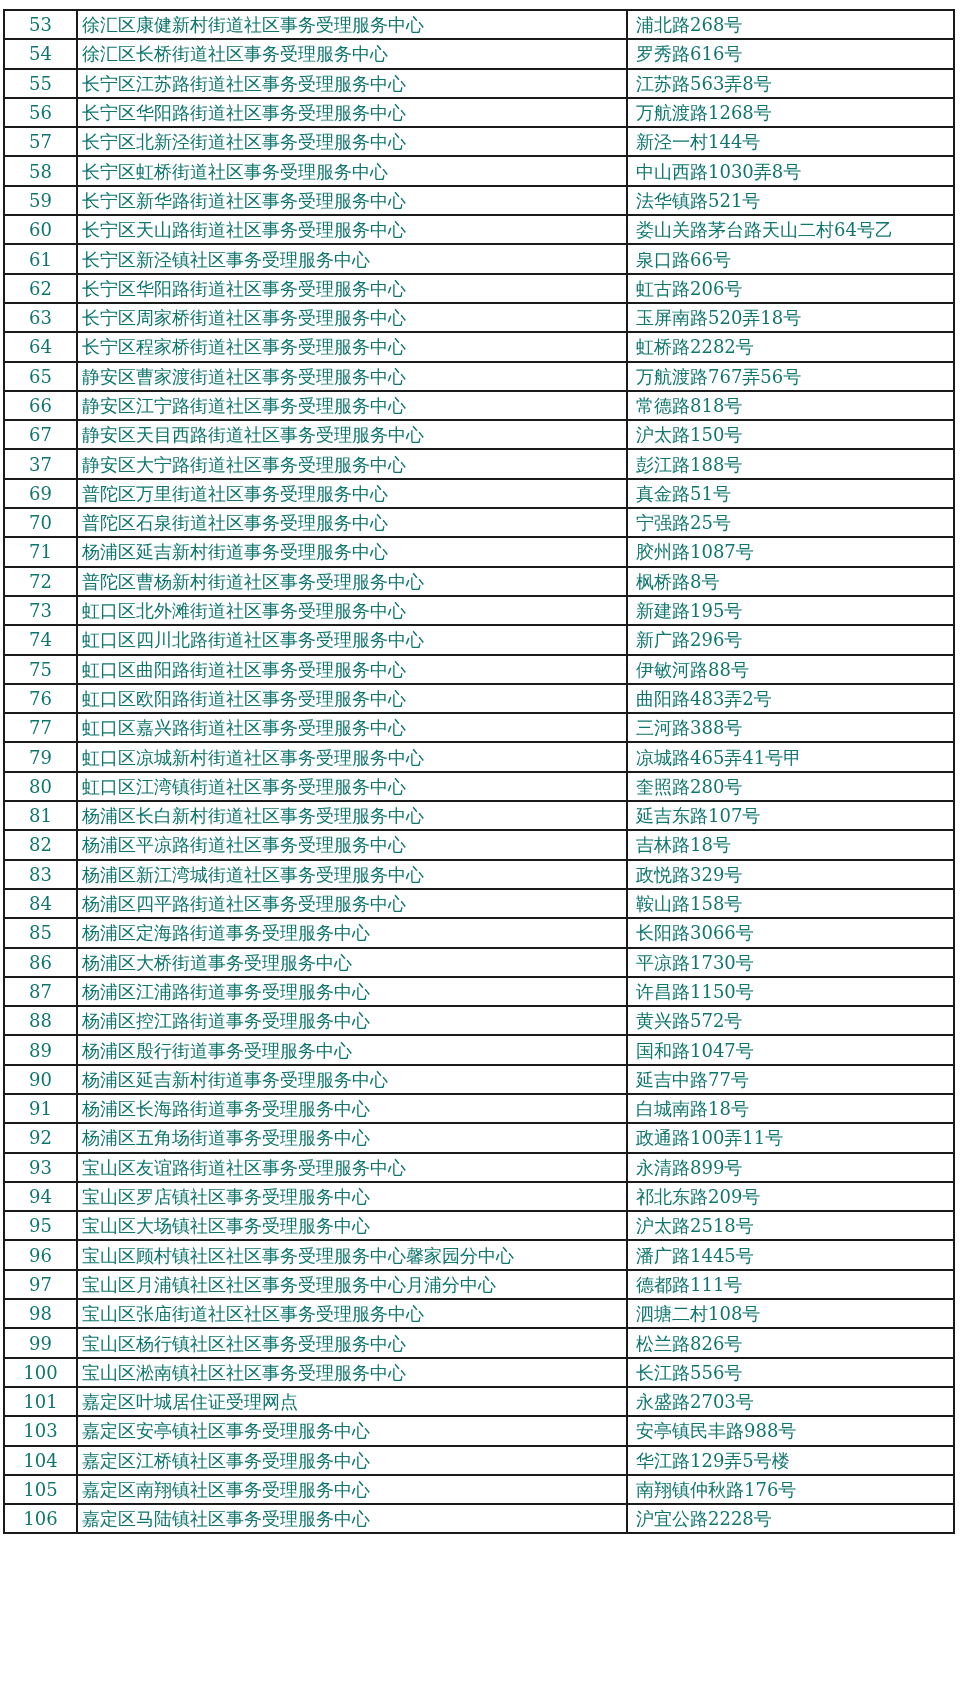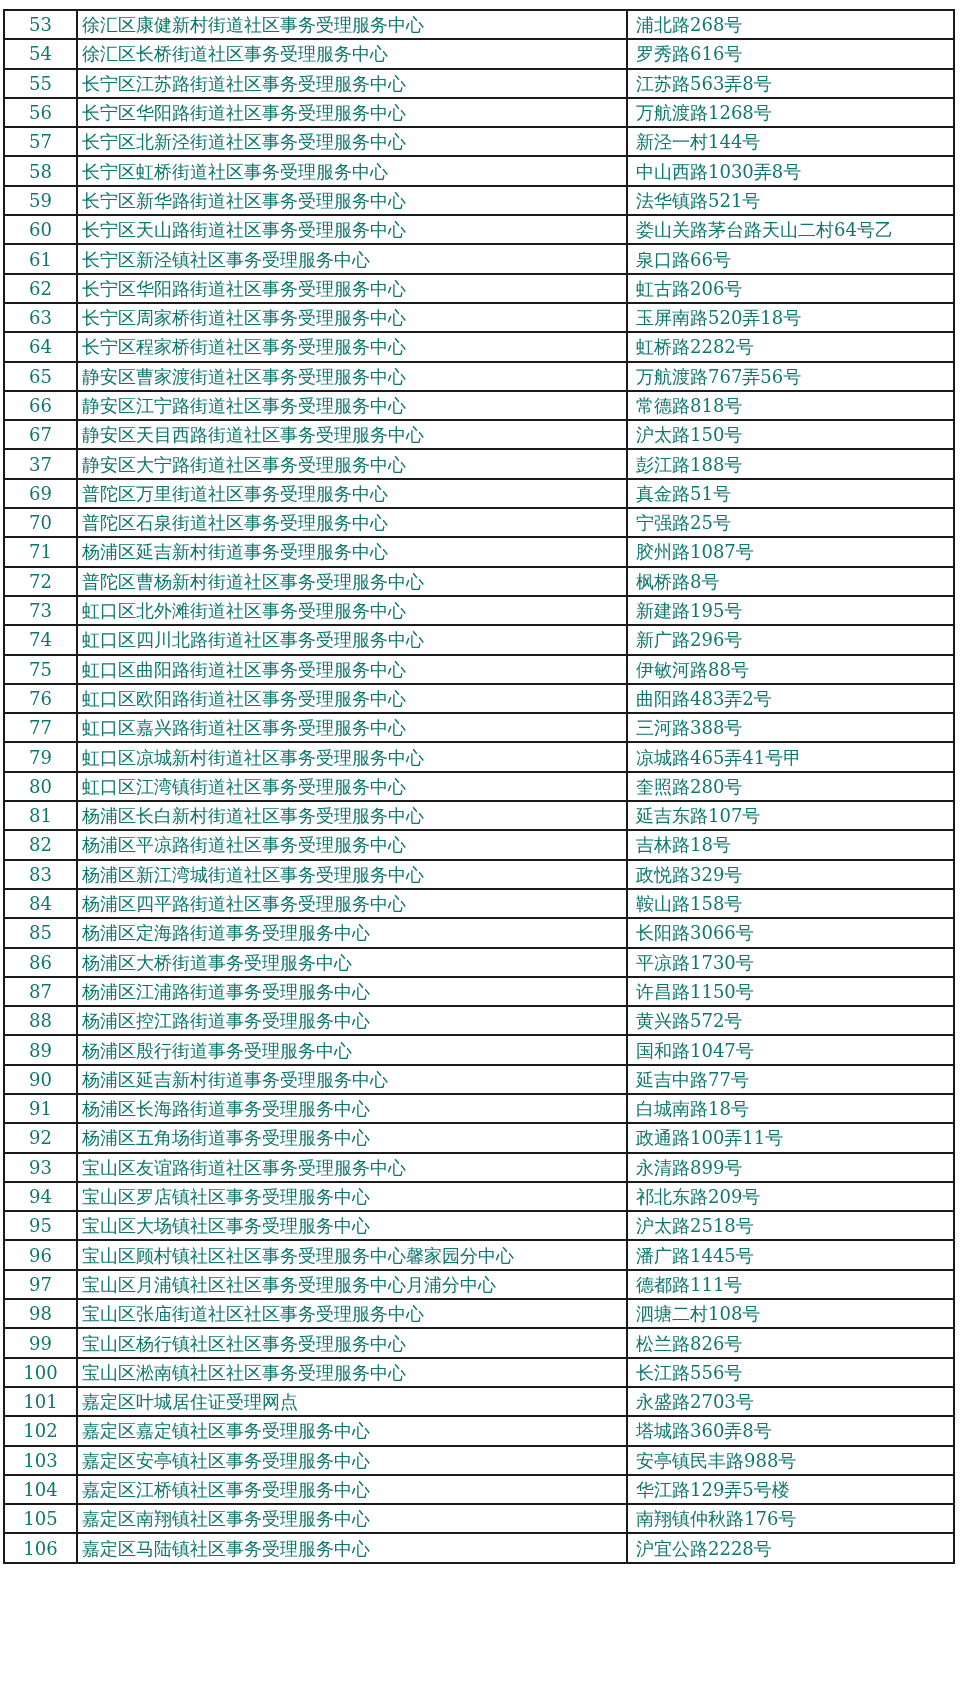--- a/index.html
+++ b/index.html
@@ -264,25 +264,20 @@
         <td class="c-no">100</td>
         <td class="c-name">宝山区淞南镇社区社区事务受理服务中心</td>
         <td class="c-addr">长江路556号</td>
       </tr>
       <tr>
         <td class="c-no">101</td>
         <td class="c-name">嘉定区叶城居住证受理网点</td>
         <td class="c-addr">永盛路2703号</td>
       </tr>
       <tr>
-        <td class="c-no">102</td>
-        <td class="c-name">嘉定区嘉定镇社区事务受理服务中心</td>
-        <td class="c-addr">塔城路360弄8号</td>
-      </tr>
-      <tr>
         <td class="c-no">103</td>
         <td class="c-name">嘉定区安亭镇社区事务受理服务中心</td>
         <td class="c-addr">安亭镇民丰路988号</td>
       </tr>
       <tr>
         <td class="c-no">104</td>
         <td class="c-name">嘉定区江桥镇社区事务受理服务中心</td>
         <td class="c-addr">华江路129弄5号楼</td>
       </tr>
       <tr>

